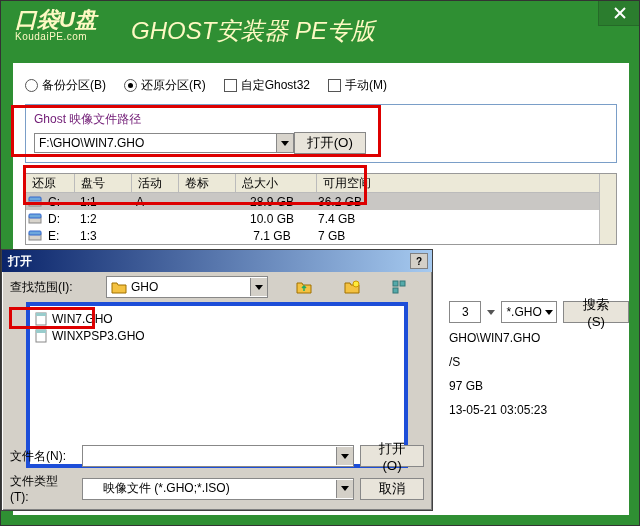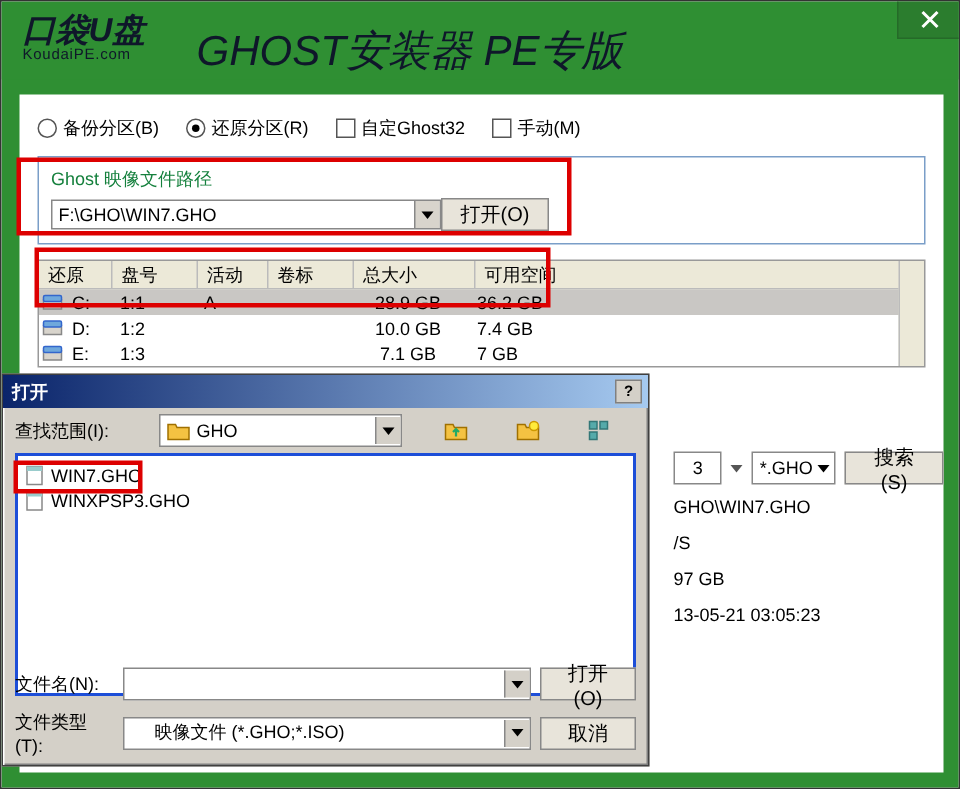--- a/index.html
+++ b/index.html
@@ -1,35 +1,35 @@
 <!DOCTYPE html>
 <html><head>
 <meta charset="utf-8">
 <style>
 html,body{margin:0;padding:0;font-family:"SimSun","Microsoft YaHei",sans-serif;font-size:12px;color:#000;background:#fff}
 .win{width:640px;height:526px;position:relative;overflow:hidden;border:1px solid #333;box-sizing:border-box}
 
 .app{position:absolute;left:0;top:0;width:640px;height:526px;background:#2f8f33}
-.app-header{height:52px;background:#2f8f33;position:relative;padding-left:14px;color:#0f172a}
+.app-header{height:52px;background:#2f8f33;position:relative;padding-left:14px;color:#fef9c3}
 .app-header .logo{position:absolute;top:4px;left:14px;font-size:22px;font-weight:bold;font-style:italic}
 .app-header .logo-sub{position:absolute;top:30px;left:14px;font-size:10px;letter-spacing:0.5px}
-.app-header .title{position:absolute;top:14px;left:130px;font-size:28px;font-style:italic}
+.app-header .title{position:absolute;top:14px;left:130px;font-size:24px;font-style:italic}
 .app-header .close{position:absolute;top:0;right:0;width:42px;height:24px;background:#2b7d2e;display:flex;align-items:center;justify-content:center;border-left:1px solid #256a28;border-bottom:1px solid #256a28}
 .app-header .close svg{width:12px;height:12px;stroke:#fff;stroke-width:2}
 
 .panel{position:absolute;left:12px;top:62px;right:12px;bottom:12px;background:#fff;padding:14px 12px 12px 12px;box-sizing:border-box}
 
 .radio-row{display:flex;align-items:center;gap:18px;margin-bottom:10px}
 .radio-item{display:flex;align-items:center;gap:4px}
 .radio-item .dot{width:11px;height:11px;border:1px solid #555;border-radius:50%;display:inline-flex;align-items:center;justify-content:center}
 .radio-item .dot.checked::after{content:"";width:5px;height:5px;background:#000;border-radius:50%}
 .radio-item .sq{width:11px;height:11px;border:1px solid #555;display:inline-block}
 
 .group{border:1px solid #7a9ec8;padding:6px 8px 8px 8px;position:relative}
-.group-title{color:#15803d;margin-bottom:4px}
+.group-title{color:#701a75;margin-bottom:4px}
 .path-row{display:flex;align-items:center;}
 .path-input{flex:0 0 260px;height:20px;border:1px solid #888;background:#fff;display:flex;align-items:center;box-sizing:border-box}
 .path-input span{padding-left:4px;flex:1}
 .path-input .dd{width:16px;height:18px;border-left:1px solid #888;background:#d8d4cc;display:flex;align-items:center;justify-content:center}
 .btn{height:22px;border:1px solid #888;background:#e8e4da;padding:0 12px;display:inline-flex;align-items:center;justify-content:center;box-sizing:border-box}
 .red-box{position:absolute;border:3px solid #d00;pointer-events:none}
 .rb-path{left:10px;top:104px;width:364px;height:46px}
 .rb-table{left:22px;top:164px;width:338px;height:34px}
 .rb-file{left:8px;top:306px;width:80px;height:16px}
 
@@ -52,21 +52,21 @@
 .dialog{position:absolute;left:0;top:248px;width:430px;height:260px;background:#d4d0c8;border:1px solid #404040;box-shadow:1px 1px 0 #fff inset,-1px -1px 0 #808080 inset}
 .dlg-title{height:22px;background:linear-gradient(to right,#0a246a,#a6caf0);color:#fff;display:flex;align-items:center;padding-left:6px;font-weight:bold;position:relative}
 .dlg-title .qbtn{position:absolute;right:4px;top:3px;width:16px;height:14px;background:#d4d0c8;border:1px solid #808080;display:flex;align-items:center;justify-content:center;font-size:10px;color:#000}
 .dlg-toolbar{height:30px;display:flex;align-items:center;padding:0 8px;gap:24px}
 .dlg-toolbar .lbl{width:72px}
 .folder-dd{flex:1;height:20px;border:1px solid #888;background:#fff;display:flex;align-items:center;max-width:160px}
 .folder-dd .ic{width:16px;height:14px;margin:0 4px}
 .folder-dd span{flex:1}
 .folder-dd .ar{width:16px;height:18px;border-left:1px solid #888;background:#d4d0c8;display:flex;align-items:center;justify-content:center}
 .tb-ic{width:22px;height:20px;border:1px solid transparent;display:flex;align-items:center;justify-content:center}
-.file-area{margin:0 8px;height:150px;background:#fff;border:2px solid #1d4ed8;padding:4px}
+.file-area{margin:0 24px;height:150px;background:#fff;border:4px solid #1d4ed8;padding:4px}
 .file-item{display:flex;align-items:center;gap:4px;height:17px}
 .file-item .ic{width:14px;height:14px}
 .bottom{position:absolute;left:0;right:0;bottom:6px;padding:0 8px}
 .form-row{display:flex;align-items:center;gap:6px;margin-top:6px}
 .form-row .lbl{width:66px}
 .form-row .inp{flex:1;height:20px;border:1px solid #888;background:#fff;display:flex;align-items:center}
 .form-row .inp span{padding-left:20px;flex:1}
 .form-row .inp .ar{width:16px;height:18px;border-left:1px solid #888;background:#d4d0c8;display:flex;align-items:center;justify-content:center}
 .form-row .btn{width:64px}
 .arrow-down{width:0;height:0;border-left:4px solid transparent;border-right:4px solid transparent;border-top:5px solid #000}

